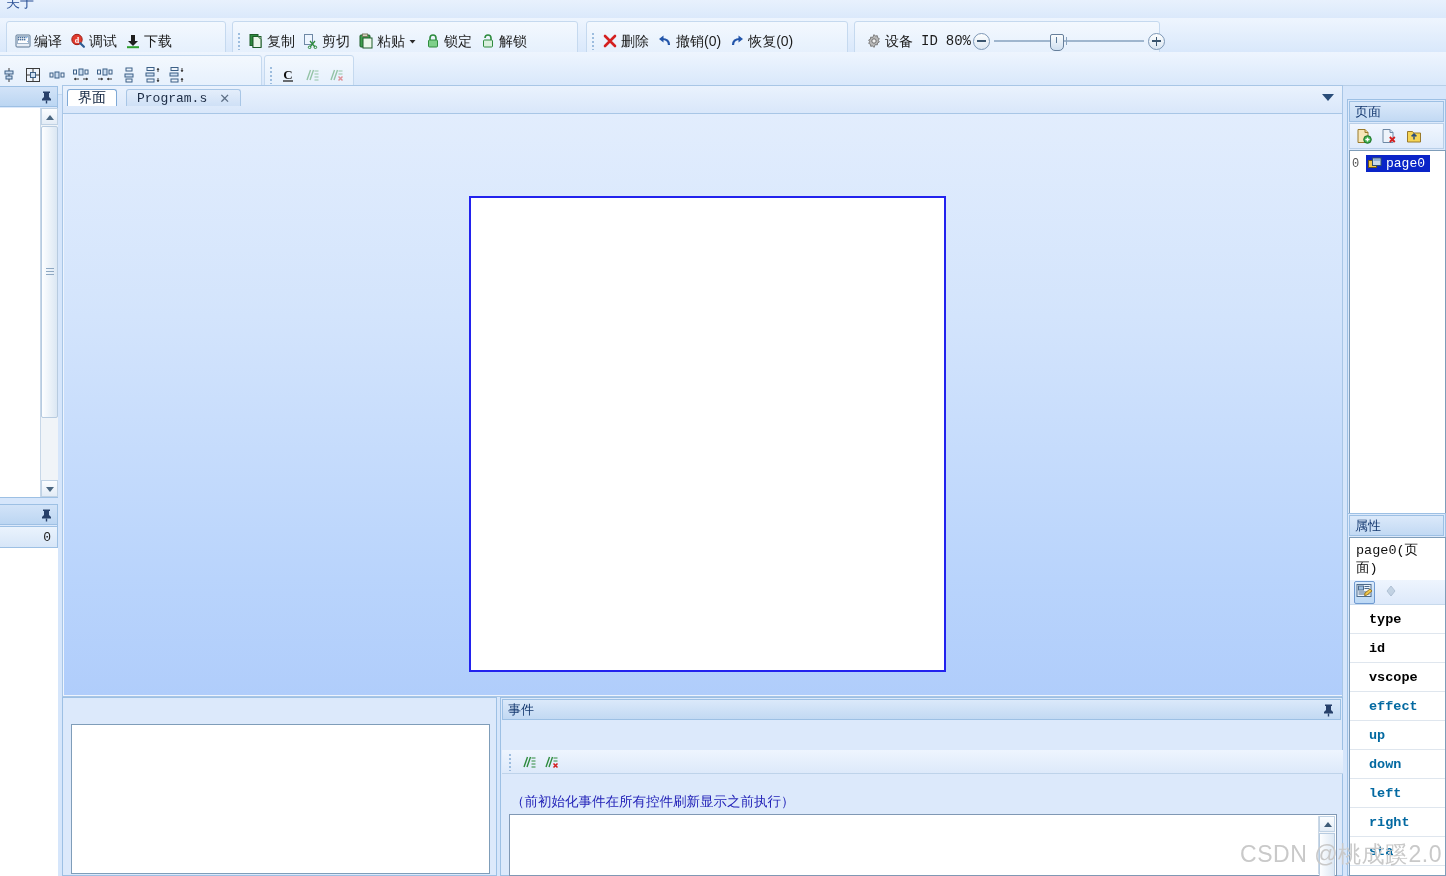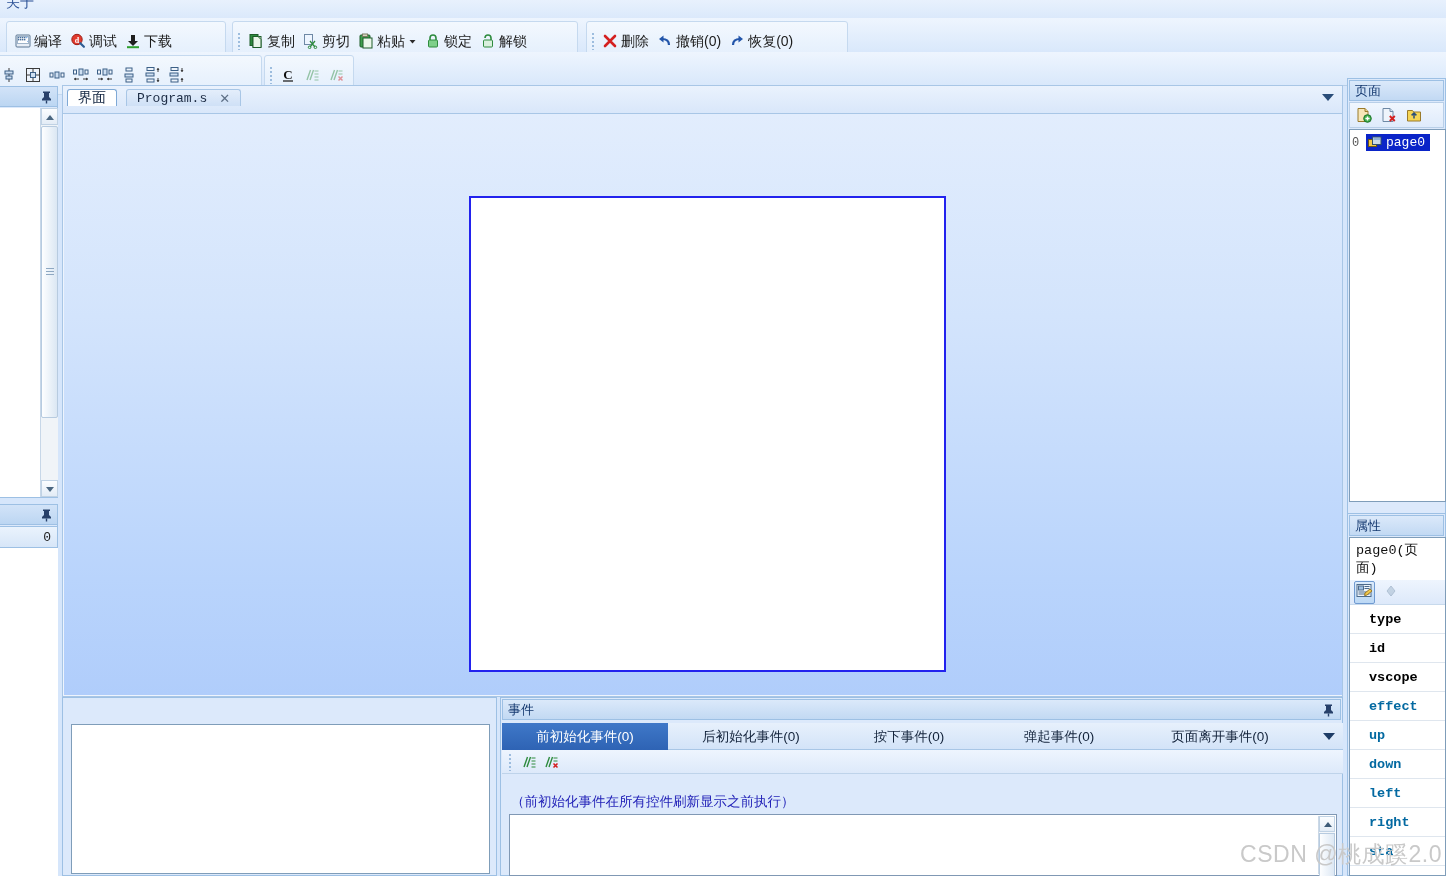--- a/index.html
+++ b/index.html
@@ -409,20 +409,47 @@
         <span class="ico">
           <svg width="16" height="16" viewBox="0 0 16 16">
             <path d="M4 12c0-4 3-6 7-6" fill="none" stroke="#2255aa" stroke-width="2.2"></path>
             <path d="M9.5 2.5L14 6l-4.5 3.5z" fill="#2255aa"></path>
           </svg>
         </span>
         <span class="tlabel">恢复(0)</span>
       </div>
     </div>
 
+    <div class="tgroup" style="left:854px;width:306px;">
+      <div class="gripper"></div>
+      <div class="tbtn">
+        <span class="ico">
+          <svg width="16" height="16" viewBox="0 0 16 16">
+            <path d="M8 1.6l1.3 1.5 2-.4.2 2 1.8.9-1 1.7 1 1.7-1.8.9-.2 2-2-.4L8 14.4 6.7 12.9l-2 .4-.2-2-1.8-.9 1-1.7-1-1.7 1.8-.9.2-2 2 .4z" fill="#b9b9b9" stroke="#7b7b7b"></path>
+            <circle cx="8" cy="8" r="2.2" fill="#f2f2f2" stroke="#6e6e6e"></circle>
+          </svg>
+        </span>
+        <span class="tlabel">设备</span>
+      </div>
+      <div class="tbtn" style="font-family:'Liberation Mono','DejaVu Sans Mono',monospace;">
+        <span class="tlabel">ID</span>
+      </div>
+      <div class="tbtn" style="font-family:'Liberation Mono','DejaVu Sans Mono',monospace;padding-right:2px;">
+        <span class="tlabel">80%</span>
+      </div>
+      <div class="zoomwrap">
+        <div class="circ"></div>
+        <div class="slider">
+          <div class="track"></div>
+          <div class="tick"></div>
+          <div class="knob"></div>
+        </div>
+        <div class="circ plus"></div>
+      </div>
+    </div>
   </div>
 
   <div class="toolbar" id="toolbar-row2">
     <div class="tgroup" style="left:-8px;width:270px;">
       <div class="tbtn">
         <span class="ico">
           <svg width="16" height="16" viewBox="0 0 16 16">
             <path d="M8 1v14" stroke="#3b3b3b"></path>
               <rect x="4" y="4" width="8" height="3" fill="#cfe0f2" stroke="#3b5f86"></rect>
             <rect x="5" y="9" width="6" height="3" fill="#cfe0f2" stroke="#3b5f86"></rect>
@@ -594,38 +621,20 @@
     <div class="bcap">
       <span>事件</span>
       <span class="pin" style="right:5px;top:3px;">
         <svg width="13" height="14" viewBox="0 0 13 14">
           <path d="M3 1.5h7v1.5H9v4l2 2v1.5H2V9l2-2V3H3z" fill="#27406a"></path>
           <path d="M6.5 10.5v3" stroke="#27406a" stroke-width="1.4"></path>
         </svg>
       </span>
     </div>
 
-    <div class="evtabs" style="top:25px;width:841px;">
-      <div class="evtab active" style="left:0px;width:166px;">
-        <span>前初始化事件(0)</span>
-      </div>
-      <div class="evtab" style="left:166px;width:166px;">
-        <span>后初始化事件(0)</span>
-      </div>
-      <div class="evtab" style="left:332px;width:150px;">
-        <span>按下事件(0)</span>
-      </div>
-      <div class="evtab" style="left:482px;width:150px;">
-        <span>弹起事件(0)</span>
-      </div>
-      <div class="evtab" style="left:632px;width:172px;">
-        <span>页面离开事件(0)</span>
-      </div>
-      <div class="dd"></div>
-    </div>
 
     <div class="evtoolbar" style="left:1px;top:52px;width:841px;">
       <span class="gripper"></span>
       <span class="ico">
         <svg width="16" height="16" viewBox="0 0 16 16">
           <path d="M3 13L6.5 3M6 13L9.5 3" stroke="#2e8b3e" stroke-width="1.4"></path>
           <path d="M10.5 4h4M10.5 7h4M10.5 10h4M10.5 13h4" stroke="#2e8b3e" stroke-width="1.2"></path>
         </svg>
       </span>
       <span class="ico">
@@ -642,21 +651,21 @@
     <div class="codebox" style="left:8px;top:116px;width:828px;height:62px;">
       <div class="codescroll">
         <div class="arrow">
             <i></i>
           </div>
         <div class="thumb"></div>
       </div>
     </div>
   </div>
 
-  <div class="rpanel" style="left:1347px;top:78px;width:99px;height:470px;">
+  <div class="rpanel" style="left:1347px;top:99px;width:99px;height:470px;">
     <div class="rcap">
       <span>页面</span>
     </div>
     <div class="rtool">
       <span class="ico">
         <svg width="16" height="16" viewBox="0 0 16 16">
           <path d="M2 1.5h7l3 3v10H2z" fill="#f7e6b8" stroke="#9a7a2a"></path>
           <path d="M9 1.5v3h3" fill="#e8d190" stroke="#9a7a2a"></path>
           <circle cx="11.5" cy="11.5" r="3.8" fill="#3fae4b" stroke="#1e7429"></circle>
           <path d="M11.5 9.4v4.2M9.4 11.5h4.2" stroke="#fff" stroke-width="1.4"></path>

